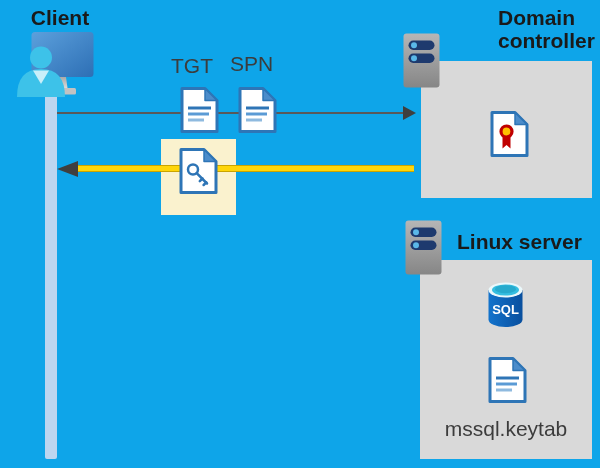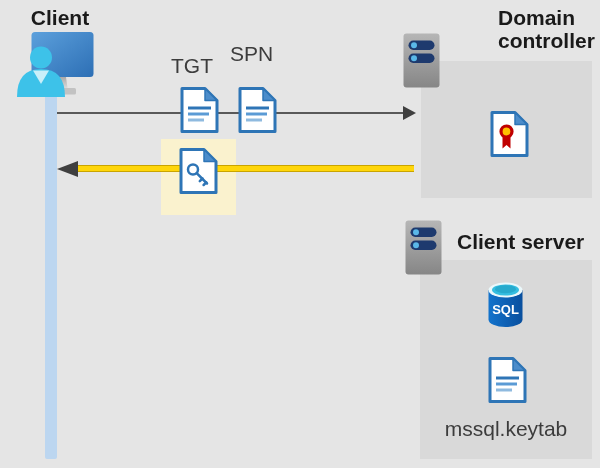--- a/index.html
+++ b/index.html
@@ -1,17 +1,17 @@
 <!DOCTYPE html>
 <html><head>
 <meta charset="utf-8">
 <style>
   html,body{margin:0;padding:0;background:#ffffff;}
   #canvas{
-    position:relative;width:600px;height:468px;background:#e5e5e5;overflow:hidden;
+    position:relative;width:600px;height:468px;background:#0ea5e9;overflow:hidden;
     font-family:"Liberation Sans","DejaVu Sans",sans-serif;
   }
   .abs{position:absolute;}
   .heading{font-weight:bold;font-size:21px;line-height:23px;color:#1a1a1a;}
   .sublabel{font-size:21px;color:#3c3c3c;}
   .panel{background:#d9d9d9;}
   .lifeline{background:#bcd6f0;border-radius:2px;}
   .highlight-box{background:#faf2ce;}
   .gray-line{background:#595959;height:2px;}
   .gray-head{
@@ -68,21 +68,21 @@
     <rect x="33" y="61" width="29" height="6.5" rx="1.5" fill="#c2c2c2"></rect>
     <path d="M3 70 Q3 42 27 42 Q51 42 51 70 Z" fill="#3dc2e9"></path>
     <path d="M19 43.5 L27 57 L35 43.5 Z" fill="#c9eff9"></path>
     <circle cx="27" cy="30.5" r="11" fill="#3dc2e9"></circle>
   </svg>
 
   <div class="abs gray-line" style="left:57px;top:112px;width:347px;"></div>
   <div class="abs gray-head" style="left:403px;top:106px;"></div>
 
   <div class="abs sublabel" style="left:171px;top:54px;width:40px;text-align:center;">TGT</div>
-  <div class="abs sublabel" style="left:230px;top:42px;width:40px;text-align:center;">SPN</div>
+  <div class="abs sublabel" style="left:230px;top:52px;width:40px;text-align:center;">SPN</div>
 
   <svg class="abs" style="left:179px;top:86px;" width="41" height="48" viewBox="0 0 41 48">
     <path d="M3 2.5 H26 L38 14.5 V45.5 H3 Z" fill="#ffffff" stroke="#2e75b6" stroke-width="3" stroke-linejoin="round"></path>
     <path d="M26 2.5 V14.5 H38 Z" fill="#4c8dcb" stroke="#2e75b6" stroke-width="1.5" stroke-linejoin="round"></path>
     <path d="M9 22 H32" stroke="#2e75b6" stroke-width="3"></path>
     <path d="M9 28 H30" stroke="#5b9bd5" stroke-width="3"></path>
     <path d="M9 34 H25" stroke="#8fbadf" stroke-width="3"></path>
   </svg>
 
   <svg class="abs" style="left:237px;top:86px;" width="41" height="48" viewBox="0 0 41 48">
@@ -117,21 +117,21 @@
     <circle cx="11" cy="25.25" r="3" fill="#5bb8e8"></circle>
   </svg>
 
   <svg class="abs" style="left:489px;top:110px;" width="41" height="48" viewBox="0 0 41 48">
     <path d="M3 2.5 H26 L38 14.5 V45.5 H3 Z" fill="#ffffff" stroke="#2e75b6" stroke-width="3" stroke-linejoin="round"></path>
     <path d="M26 2.5 V14.5 H38 Z" fill="#4c8dcb" stroke="#2e75b6" stroke-width="1.5" stroke-linejoin="round"></path>
     <path d="M13.5 26 V38.5 L17.5 35 L21.5 38.5 V26 Z" fill="#c00000"></path>
     <circle cx="17.5" cy="21.5" r="5.5" fill="#ffc000" stroke="#c00000" stroke-width="3.2"></circle>
   </svg>
 
-  <div class="abs heading" style="left:457px;top:230px;width:135px;">Client server</div>
+  <div class="abs heading" style="left:457px;top:230px;width:135px;">Linux server</div>
 
   <svg class="abs" style="left:405px;top:220px;" width="37" height="55" viewBox="0 0 37 55">
     <rect x="0.5" y="0.5" width="36" height="54" rx="3" fill="url(#srvGrad)"></rect>
     <rect x="5.5" y="7.5" width="26" height="9.5" rx="4.75" fill="#1e3a6e"></rect>
     <rect x="5.5" y="20.5" width="26" height="9.5" rx="4.75" fill="#1e3a6e"></rect>
     <circle cx="11" cy="12.25" r="3" fill="#5bb8e8"></circle>
     <circle cx="11" cy="25.25" r="3" fill="#5bb8e8"></circle>
   </svg>
 
   <svg class="abs" style="left:487px;top:281px;" width="37" height="48" viewBox="0 0 37 48">

